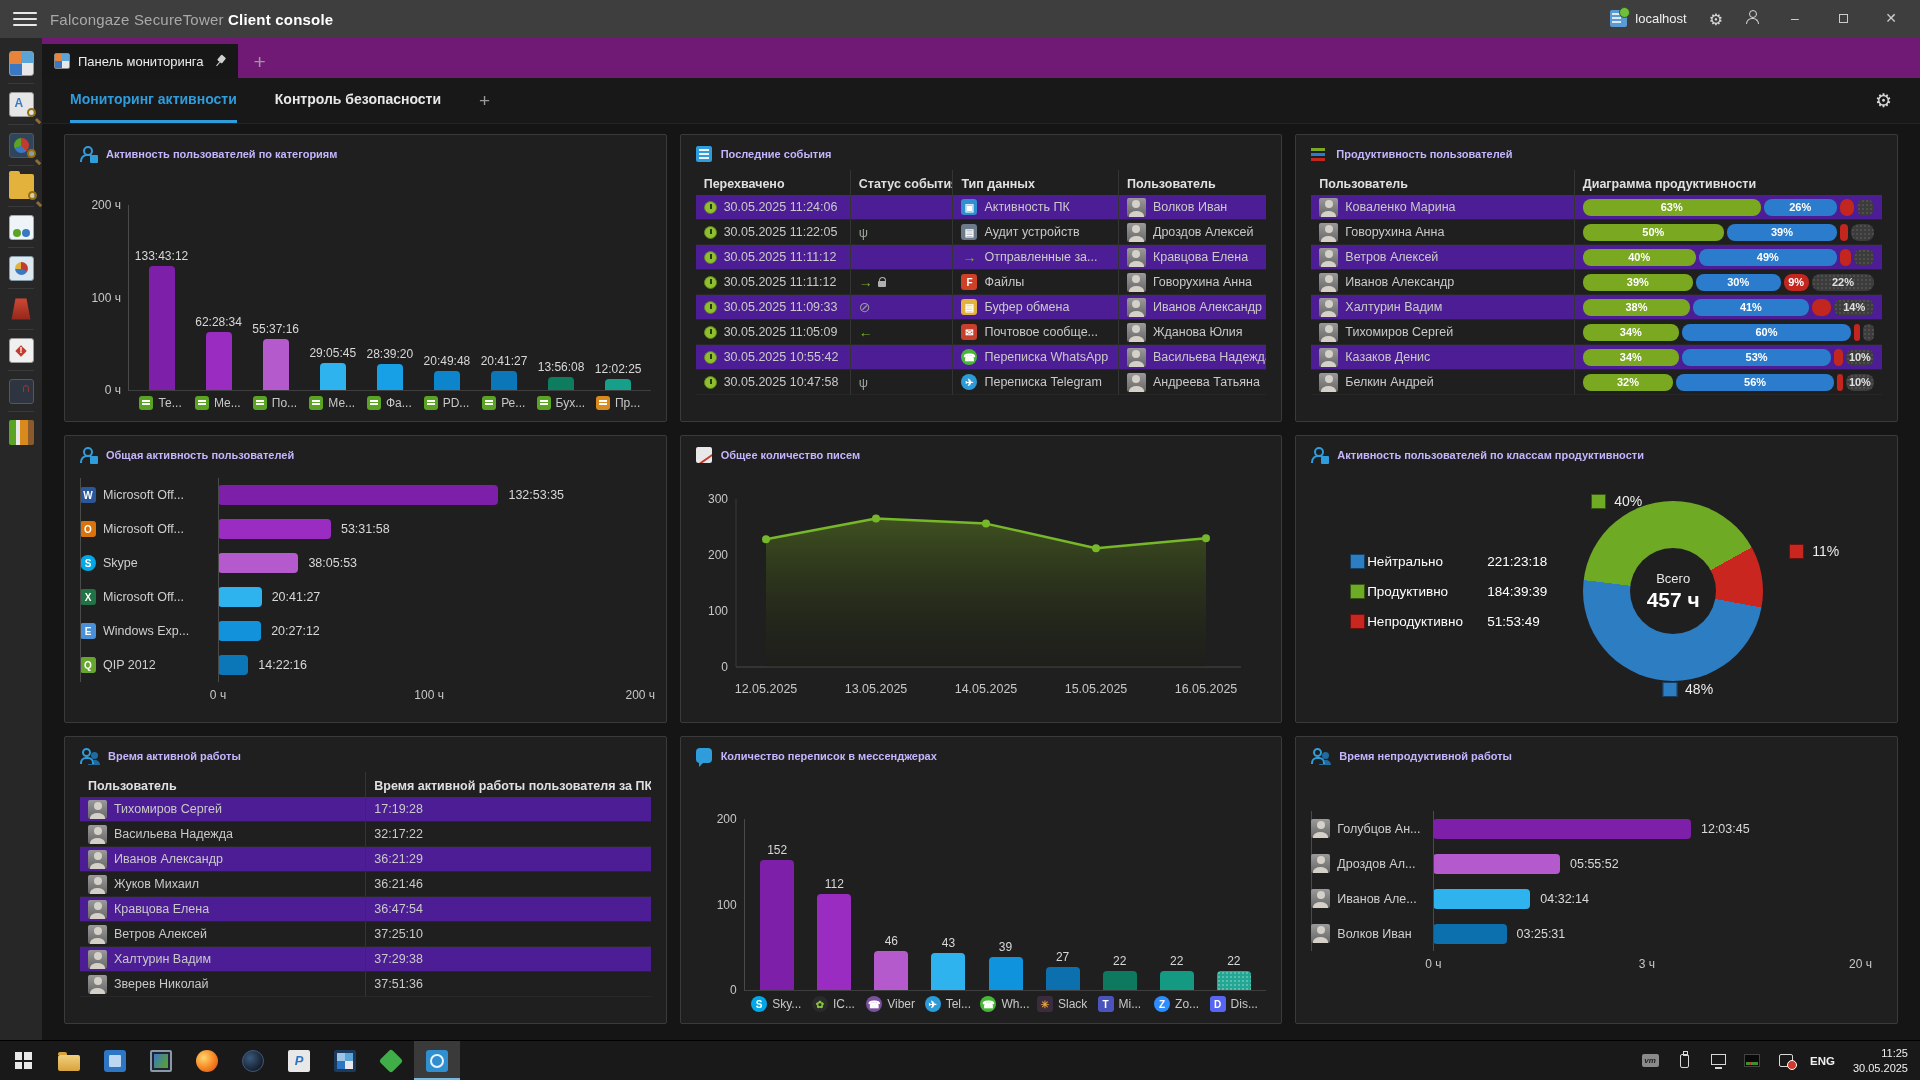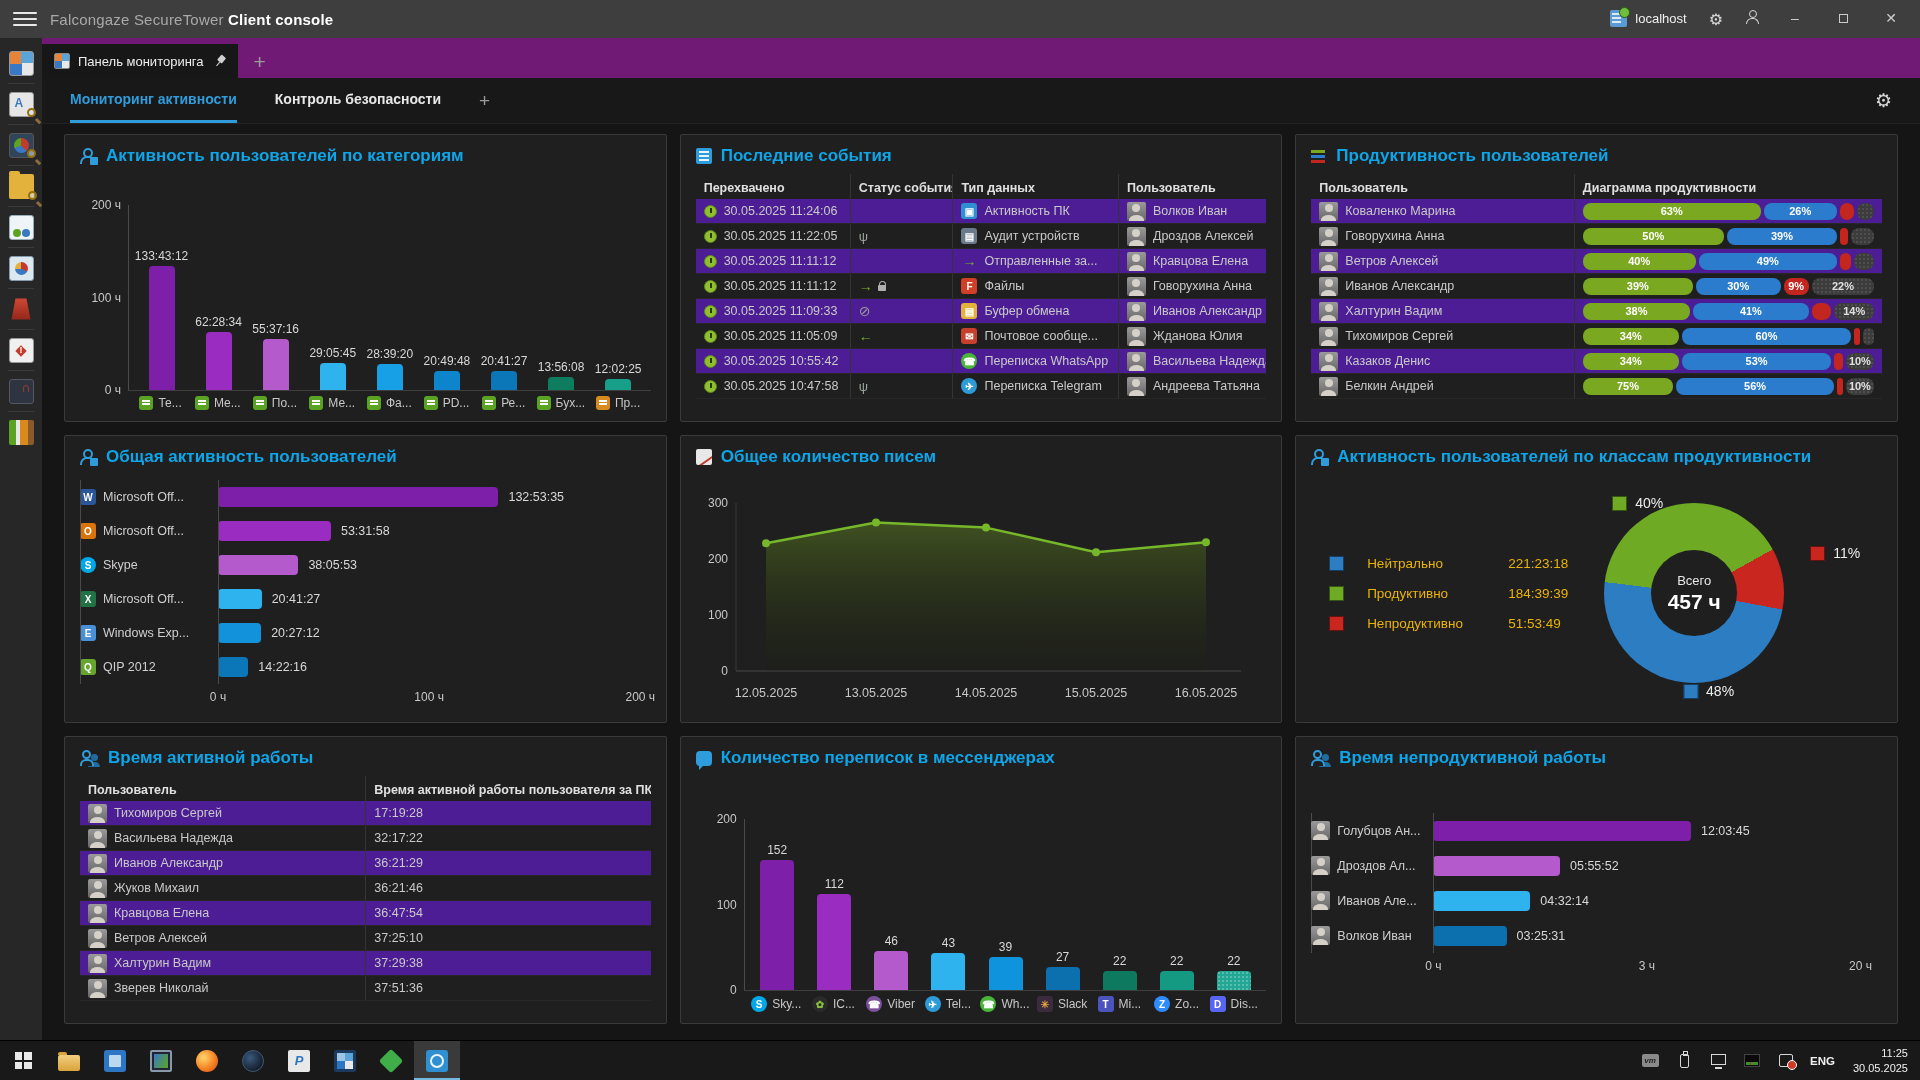--- a/index.html
+++ b/index.html
@@ -66,21 +66,21 @@
 
 .subtabs{height:46px;display:flex;align-items:stretch;padding:0 28px;gap:38px;background:#181818;border-bottom:1px solid #232323;}
 .subtab{font-size:14px;font-weight:700;color:#e8e8e8;display:flex;align-items:center;border-bottom:3px solid transparent;cursor:pointer;}
 .subtab.active{color:#2f9cdb;border-bottom-color:#2f9cdb;}
 .subtab-plus{color:#9a9a9a;font-size:19px;display:flex;align-items:center;cursor:pointer;}
 .subtabs .gear{margin-left:auto;display:flex;align-items:center;color:#d8d8d8;font-size:19px;cursor:pointer;}
 
 
 .dashboard{flex:1;display:grid;grid-template-columns:1fr 1fr 1fr;grid-template-rows:1fr 1fr 1fr;gap:13px;padding:10px 22px 16px;background:#151515;min-height:0;}
 .panel{background:#1f1f1f;border:1px solid #3a3a3a;border-radius:2px;padding:11px 15px;display:flex;flex-direction:column;overflow:hidden;min-width:0;min-height:0;}
-.panel-title{display:flex;gap:9px;align-items:center;font-size:17px;font-weight:700;color:#0ea5e9;margin-bottom:8px;flex:none;}
+.panel-title{display:flex;gap:9px;align-items:center;font-size:11px;font-weight:700;color:#c4b5fd;margin-bottom:8px;flex:none;}
 
 
 .ic-person{position:relative;width:17px;height:16px;flex:none;}
 .ic-person::before{content:"";position:absolute;top:0;left:3px;width:6px;height:6px;border:2px solid #2f9cdb;border-radius:50%;}
 .ic-person::after{content:"";position:absolute;bottom:0;left:0;width:12px;height:6px;border:2px solid #2f9cdb;border-bottom:none;border-radius:7px 7px 0 0;}
 .ic-person .cal{position:absolute;right:-1px;bottom:-1px;width:8px;height:8px;background:#2f9cdb;border-radius:1px;}
 .ic-list{width:16px;height:16px;background:#2f9cdb;border-radius:2px;position:relative;flex:none;}
 .ic-list::before{content:"";position:absolute;left:3px;top:3px;right:3px;height:2px;background:#eaf4fb;box-shadow:0 4px 0 #eaf4fb,0 8px 0 #eaf4fb;}
 .ic-pbars{width:16px;height:16px;position:relative;flex:none;}
 .ic-pbars::before{content:"";position:absolute;left:0;top:2px;width:14px;height:3px;background:#7ba821;box-shadow:0 5px 0 #2b7ccc,0 10px 0 #c3261f;}
@@ -140,21 +140,21 @@
 .lock::before{content:"";position:absolute;top:-4px;left:1px;width:5px;height:5px;border:1.5px solid #b0b0b0;border-bottom:none;border-radius:4px 4px 0 0;}
 
 
 .pbar{display:flex;gap:3px;width:100%;align-items:center;}
 .pseg{height:17px;border-radius:8px;display:flex;align-items:center;justify-content:center;font-size:11px;font-weight:700;color:#fff;overflow:hidden;}
 .pseg.grey{background:#3c3c3c;background-image:radial-gradient(#4e4e4e 1px,transparent 1px);background-size:4px 4px;color:#e0e0e0;}
 
 
 .donut-wrap{flex:1;display:flex;align-items:center;justify-content:center;gap:26px;min-height:0;}
 .legend{display:flex;flex-direction:column;gap:15px;}
-.lg-item{display:flex;gap:23px;font-size:13.5px;color:#eab308;}
+.lg-item{display:flex;gap:2px;font-size:13.5px;color:#ffffff;}
 .lg-item i{width:15px;height:15px;border:1px solid rgba(0,0,0,.5);flex:none;}
 .lg-item .lg-label{width:118px;}
 .donut-area{position:relative;width:180px;height:180px;margin:0 80px 0 10px;flex:none;}
 .donut{width:180px;height:180px;border-radius:50%;position:relative;}
 .hole{position:absolute;inset:47px;background:#1f1f1f;border-radius:50%;display:flex;flex-direction:column;align-items:center;justify-content:center;gap:2px;}
 .hole-t{font-size:13px;color:#e8e8e8;}
 .hole-v{font-size:21px;color:#fff;font-weight:700;}
 .callout{position:absolute;display:flex;align-items:center;gap:8px;font-size:14px;color:#ececec;white-space:nowrap;}
 .callout i{width:15px;height:15px;border:1px solid rgba(0,0,0,.5);flex:none;}
 
@@ -609,21 +609,21 @@
                 <div class="pseg" style="width: 3%; background: rgb(195, 38, 31);"></div>
                 <div class="pseg grey" style="width: 10%;">10%</div>
               </div>
             </div>
             <div class="gcell rowline">
               <span class="avatar"></span>
               <span>Белкин Андрей</span>
             </div>
             <div class="gcell rowline colsep">
               <div class="pbar">
-                <div class="pseg" style="width: 32%; background: rgb(123, 168, 33);">75%</div>
+                <div class="pseg" style="width: 32%; background: rgb(123, 168, 33);">32%</div>
                 <div class="pseg" style="width: 56%; background: rgb(43, 124, 204);">56%</div>
                 <div class="pseg" style="width: 2%; background: rgb(195, 38, 31);"></div>
                 <div class="pseg grey" style="width: 10%;">10%</div>
               </div>
             </div>
           </div>
       </section>
 
       <section class="panel">
         <header class="panel-title">

